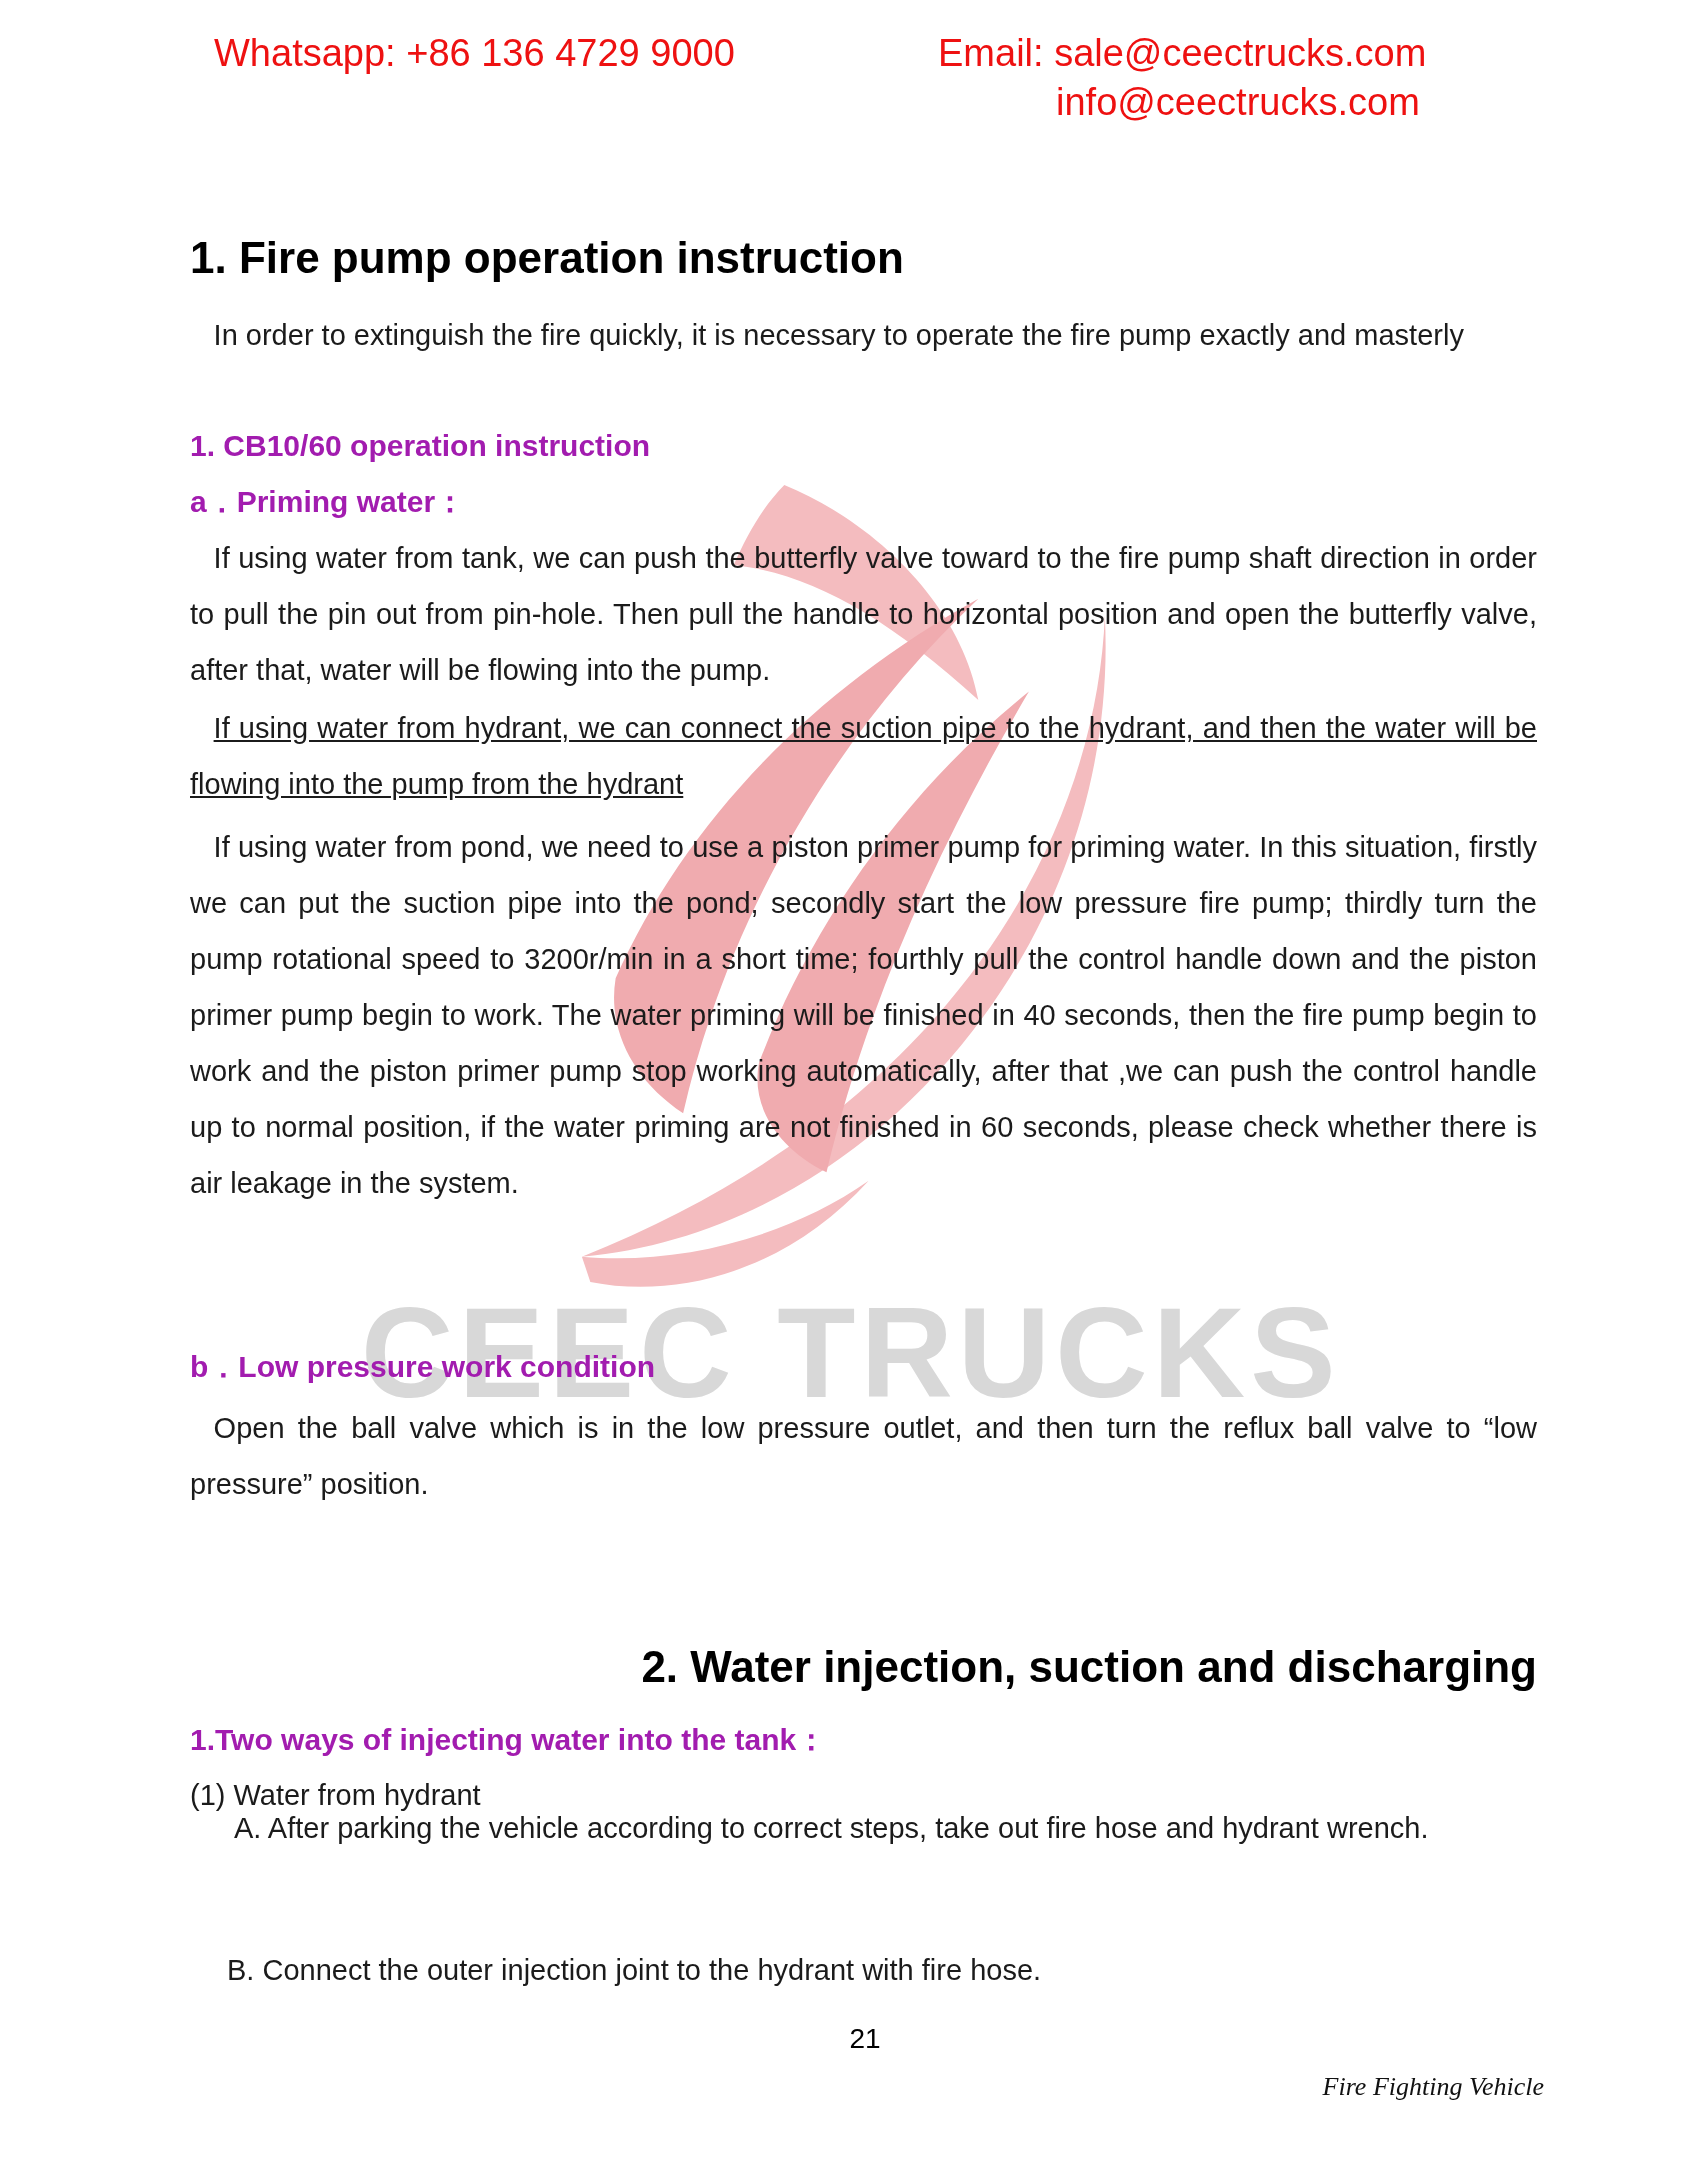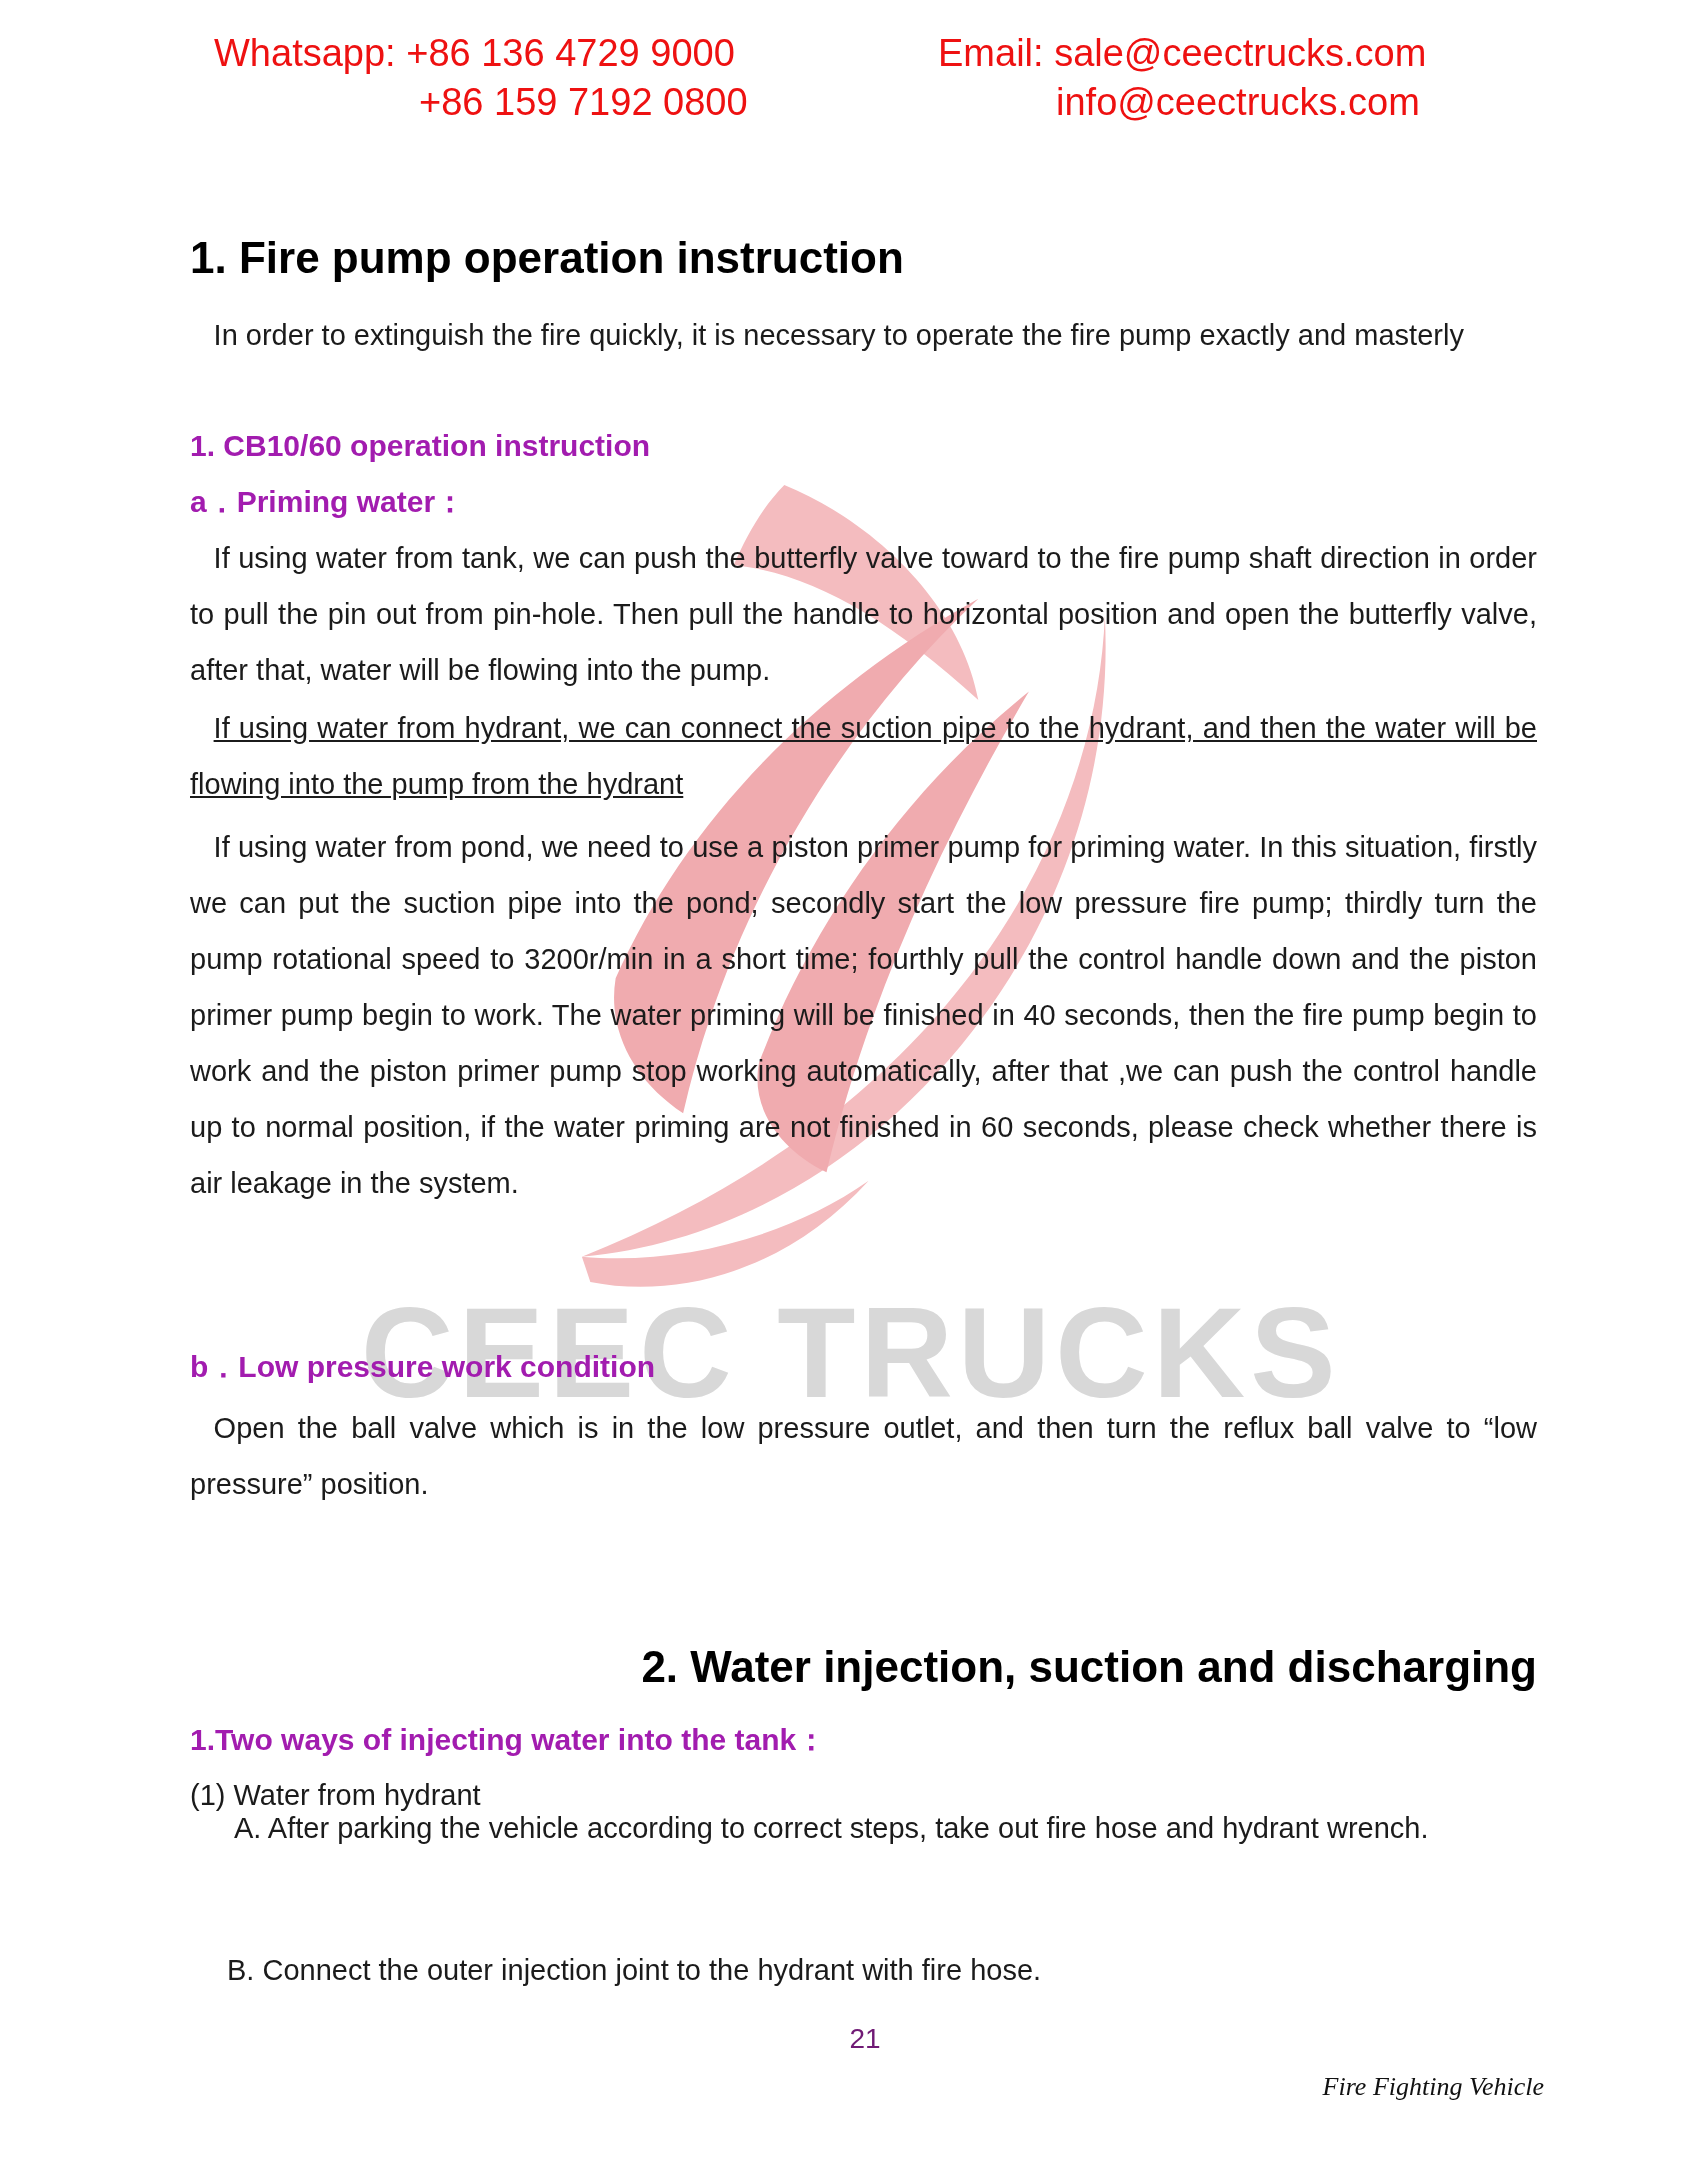--- a/index.html
+++ b/index.html
@@ -44,21 +44,21 @@
   .ind{text-indent:23.6px;}
   .indA{text-indent:44px;}
   .indB{text-indent:37px;}
   .t273{top:230px;} .t364{top:307px;} .t495{top:418px;} .t562{top:474px;}
   .t628{top:530px;} .t827{top:700px;text-decoration:underline;} .t971{top:819px;} .t1587{top:1339px;}
   .t1659{top:1400px;} .t1943{top:1639px;text-align:right;} .t2029{top:1712px;} .t2095{top:1767px;}
   .t2165{top:1800px;} .t2302{top:1942px;}
   
   .pagenum{
     position:absolute;left:190px;top:2020px;width:1350px;z-index:1;
-    font-size:28px;line-height:37px;text-align:center;color:#701a75;
+    font-size:28px;line-height:37px;text-align:center;color:#000000;
   }
   .doctitle{
     position:absolute;left:0;top:2070px;width:1544px;z-index:1;
     font-family:"Liberation Serif", serif;font-style:italic;
     font-size:26px;line-height:34px;text-align:right;color:#111;
   }
 </style>
 </head>
 <body>
 
@@ -68,21 +68,20 @@
     <path d="M 90 930 C 430 900, 730 560, 710 170 C 700 420, 540 750, 90 930 Z" fill="#f4bcbf"></path>
     <path d="M 330 15 C 440 60, 540 160, 560 270 C 450 170, 360 120, 270 110 C 285 75, 305 40, 330 15 Z" fill="#f4bcbf"></path>
     <path d="M 560 150 C 380 320, 260 540, 210 760 C 150 720, 120 660, 130 600 C 210 420, 360 260, 560 150 Z" fill="#f0abaf"></path>
     <path d="M 620 260 C 520 430, 430 620, 380 830 C 320 800, 290 750, 300 700 C 360 540, 470 380, 620 260 Z" fill="#f0abaf"></path>
     <path d="M 90 930 C 200 940, 330 910, 430 840 C 330 950, 200 980, 100 960 Z" fill="#f4bcbf"></path>
   </svg>
 
   <div class="wm-text">CEEC TRUCKS</div>
 
   <div class="hdr w1">Whatsapp: +86 136 4729 9000</div>
-  <div class="hdr w2">+86 159 7192 0800</div>
   <div class="hdr e1">Email: sale@ceectrucks.com</div>
   <div class="hdr e2">info@ceectrucks.com</div>
 
   <div class="blk h1 t273">1. Fire pump operation instruction</div>
 
   <div class="blk ind t364">In order to extinguish the fire quickly, it is necessary to operate the fire pump exactly and masterly</div>
 
   <div class="blk h2 t495">1. CB10/60 operation instruction</div>
 
   <div class="blk h2 t562">a．Priming water：</div>

